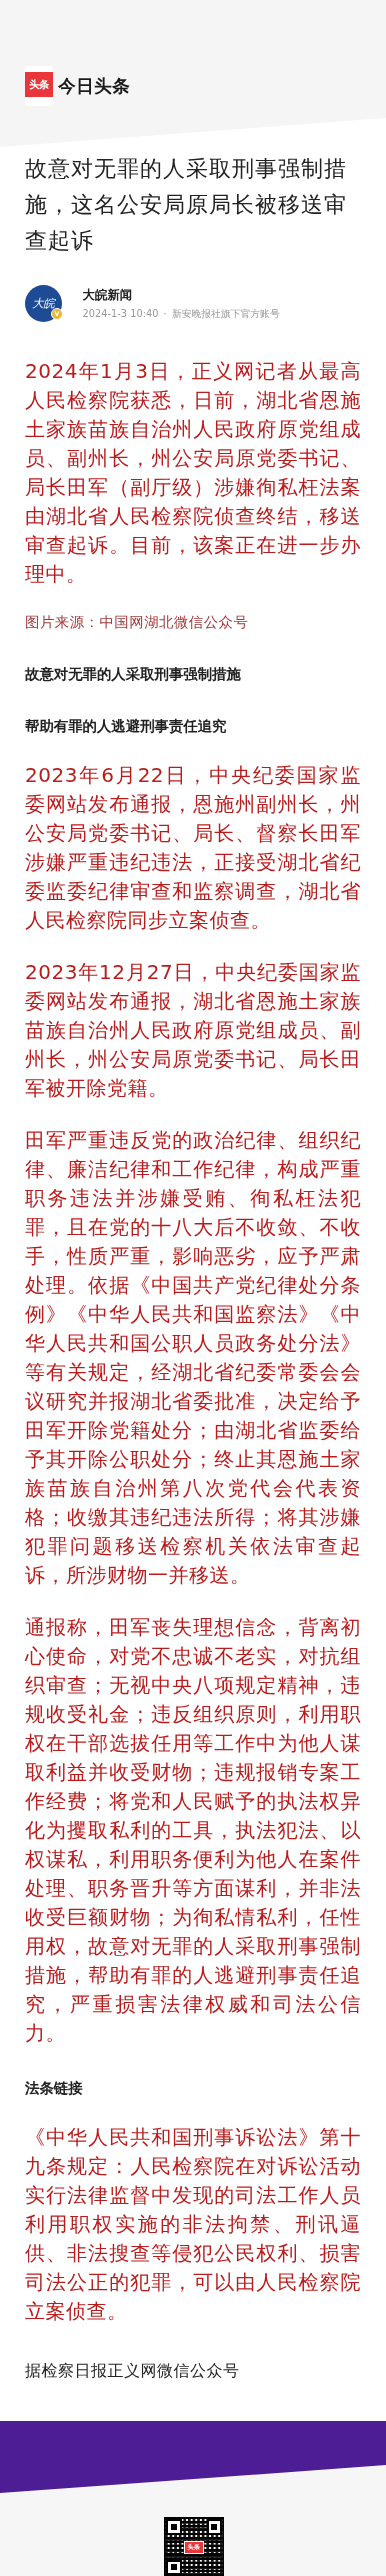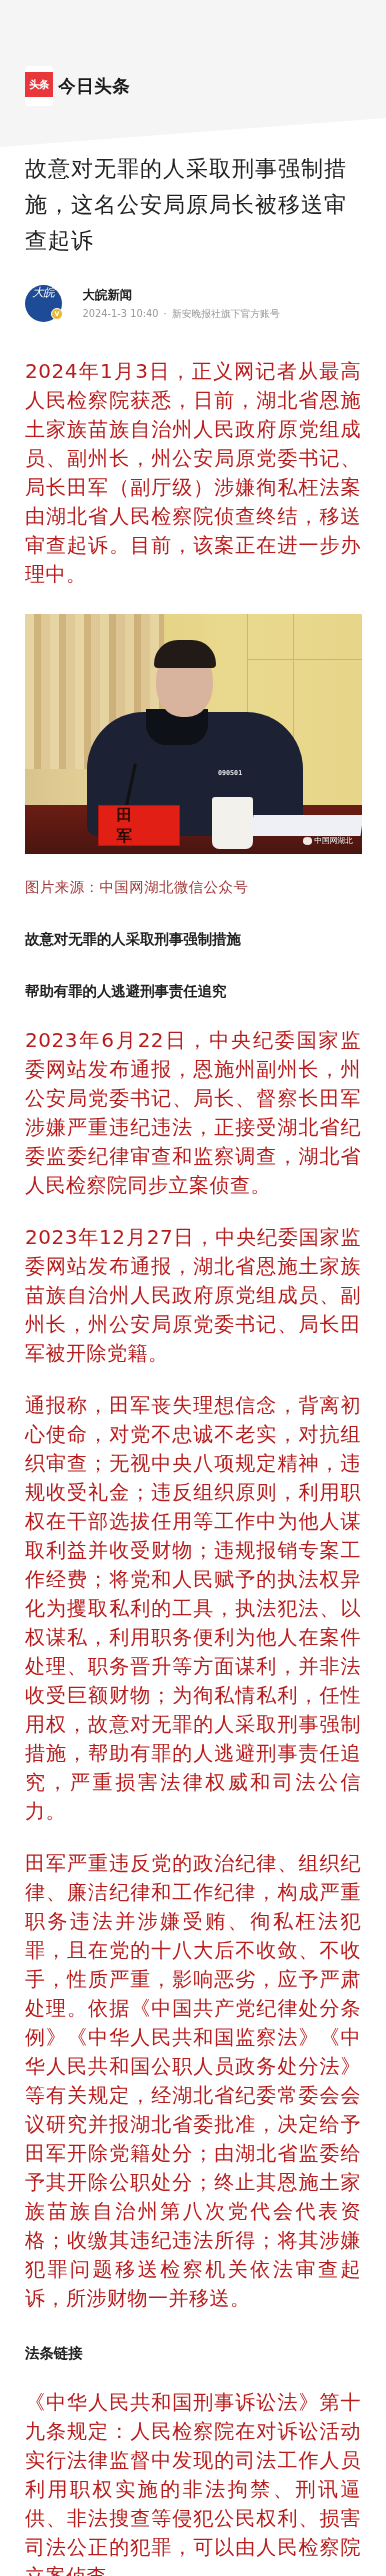--- a/index.html
+++ b/index.html
@@ -44,21 +44,21 @@
       letter-spacing: 1px;
       margin-top: 2.1px;
     }
 
     .author {
       display: flex; align-items: center; margin-top: 24px; height: 41px;
     }
     .avatar {
       position: relative; width: 37px; height: 37px; border-radius: 50%;
       background: #1d4b96;
-      display: flex; justify-content: center;
+      display: flex; align-items: center; justify-content: center;
       color: #ffffff; font-size: 11.3px; font-family: "DejaVu Serif", serif; font-style: italic;
       flex-shrink: 0;
     }
     .verified {
       position: absolute; right: -1px; bottom: 2.1px; width: 12.4px; height: 12.4px; border-radius: 50%;
       background: #e7b93a; border: 1px solid #ffffff;
       color: #ffffff; font-size: 6.2px; font-weight: bold;
       display: flex; align-items: center; justify-content: center; font-style: normal;
       font-family: "DejaVu Sans", sans-serif;
     }
@@ -251,50 +251,30 @@
     <div class="author-meta">
       <div class="author-name">大皖新闻</div>
       <div class="author-sub">
         <span>2024-1-3 10:40</span><span class="dot">·</span><span>新安晚报社旗下官方账号</span>
       </div>
     </div>
   </div>
 
   <p class="para first">2024年1月3日，正义网记者从最高人民检察院获悉，日前，湖北省恩施土家族苗族自治州人民政府原党组成员、副州长，州公安局原党委书记、局长田军（副厅级）涉嫌徇私枉法案由湖北省人民检察院侦查终结，移送审查起诉。目前，该案正在进一步办理中。</p>
 
-  <figure class="photo">
-    <div class="photo-curtain"></div>
-    <div class="photo-wall-line"></div>
-    <div class="photo-wall-line2"></div>
-    <div class="photo-wall-h"></div>
-    <div class="photo-table"></div>
-    <div class="photo-body"></div>
-    <div class="photo-collar"></div>
-    <div class="photo-head"></div>
-    <div class="photo-hair"></div>
-    <div class="photo-mic"></div>
-    <span class="photo-badge-num">090501</span>
-    <div class="photo-nameplate">田军</div>
-    <div class="photo-cup"></div>
-    <div class="photo-papers"></div>
-    <div class="photo-watermark">
-      <span class="wm-icon"></span>
-      <span>中国网湖北</span>
-    </div>
-  </figure>
 
   <p class="caption">图片来源：中国网湖北微信公众号</p>
 
   <h2 class="subhead">故意对无罪的人采取刑事强制措施</h2>
   <h2 class="subhead">帮助有罪的人逃避刑事责任追究</h2>
 
   <p class="para">2023年6月22日，中央纪委国家监委网站发布通报，恩施州副州长，州公安局党委书记、局长、督察长田军涉嫌严重违纪违法，正接受湖北省纪委监委纪律审查和监察调查，湖北省人民检察院同步立案侦查。</p>
   <p class="para">2023年12月27日，中央纪委国家监委网站发布通报，湖北省恩施土家族苗族自治州人民政府原党组成员、副州长，州公安局原党委书记、局长田军被开除党籍。</p>
+  <p class="para">田军严重违反党的政治纪律、组织纪律、廉洁纪律和工作纪律，构成严重职务违法并涉嫌受贿、徇私枉法犯罪，且在党的十八大后不收敛、不收手，性质严重，影响恶劣，应予严肃处理。依据《中国共产党纪律处分条例》《中华人民共和国监察法》《中华人民共和国公职人员政务处分法》等有关规定，经湖北省纪委常委会会议研究并报湖北省委批准，决定给予田军开除党籍处分；由湖北省监委给予其开除公职处分；终止其恩施土家族苗族自治州第八次党代会代表资格；收缴其违纪违法所得；将其涉嫌犯罪问题移送检察机关依法审查起诉，所涉财物一并移送。</p>
   <p class="para">通报称，田军丧失理想信念，背离初心使命，对党不忠诚不老实，对抗组织审查；无视中央八项规定精神，违规收受礼金；违反组织原则，利用职权在干部选拔任用等工作中为他人谋取利益并收受财物；违规报销专案工作经费；将党和人民赋予的执法权异化为攫取私利的工具，执法犯法、以权谋私，利用职务便利为他人在案件处理、职务晋升等方面谋利，并非法收受巨额财物；为徇私情私利，任性用权，故意对无罪的人采取刑事强制措施，帮助有罪的人逃避刑事责任追究，严重损害法律权威和司法公信力。</p>
-  <p class="para">田军严重违反党的政治纪律、组织纪律、廉洁纪律和工作纪律，构成严重职务违法并涉嫌受贿、徇私枉法犯罪，且在党的十八大后不收敛、不收手，性质严重，影响恶劣，应予严肃处理。依据《中国共产党纪律处分条例》《中华人民共和国监察法》《中华人民共和国公职人员政务处分法》等有关规定，经湖北省纪委常委会会议研究并报湖北省委批准，决定给予田军开除党籍处分；由湖北省监委给予其开除公职处分；终止其恩施土家族苗族自治州第八次党代会代表资格；收缴其违纪违法所得；将其涉嫌犯罪问题移送检察机关依法审查起诉，所涉财物一并移送。</p>
 
   <h2 class="subhead">法条链接</h2>
   <p class="para">《中华人民共和国刑事诉讼法》第十九条规定：人民检察院在对诉讼活动实行法律监督中发现的司法工作人员利用职权实施的非法拘禁、刑讯逼供、非法搜查等侵犯公民权利、损害司法公正的犯罪，可以由人民检察院立案侦查。</p>
 
   <p class="source-note">据检察日报正义网微信公众号</p>
 </main>
 
 <footer class="footer">
   <div class="footer-bg"></div>
   <div class="qr">

